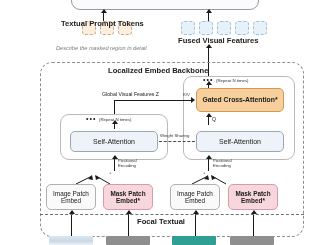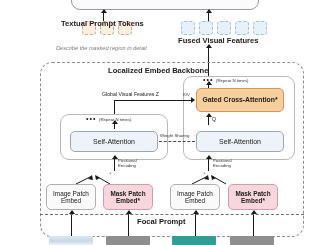--- a/index.html
+++ b/index.html
@@ -184,20 +184,20 @@
   <div class="abs shaft" style="left:71px;top:214px;height:22px;"></div>
   <div class="abs head-up" style="left:68.5px;top:210px;"></div>
   <div class="abs shaft" style="left:128px;top:214px;height:22px;"></div>
   <div class="abs head-up" style="left:125.5px;top:210px;"></div>
   <div class="abs shaft" style="left:195px;top:214px;height:22px;"></div>
   <div class="abs head-up" style="left:192.5px;top:210px;"></div>
   <div class="abs shaft" style="left:253px;top:214px;height:22px;"></div>
   <div class="abs head-up" style="left:250.5px;top:210px;"></div>
 
   <div class="abs focal-line"></div>
-  <div class="lbl l-bold focal-lbl">Focal Prompt</div>
+  <div class="lbl l-bold focal-lbl">Focal Textual</div>
 
   <div class="abs thumb t1"></div>
   <div class="abs thumb t2"></div>
   <div class="abs thumb t3"></div>
   <div class="abs thumb t4"></div>
 
 </div>
 
 </body></html>

